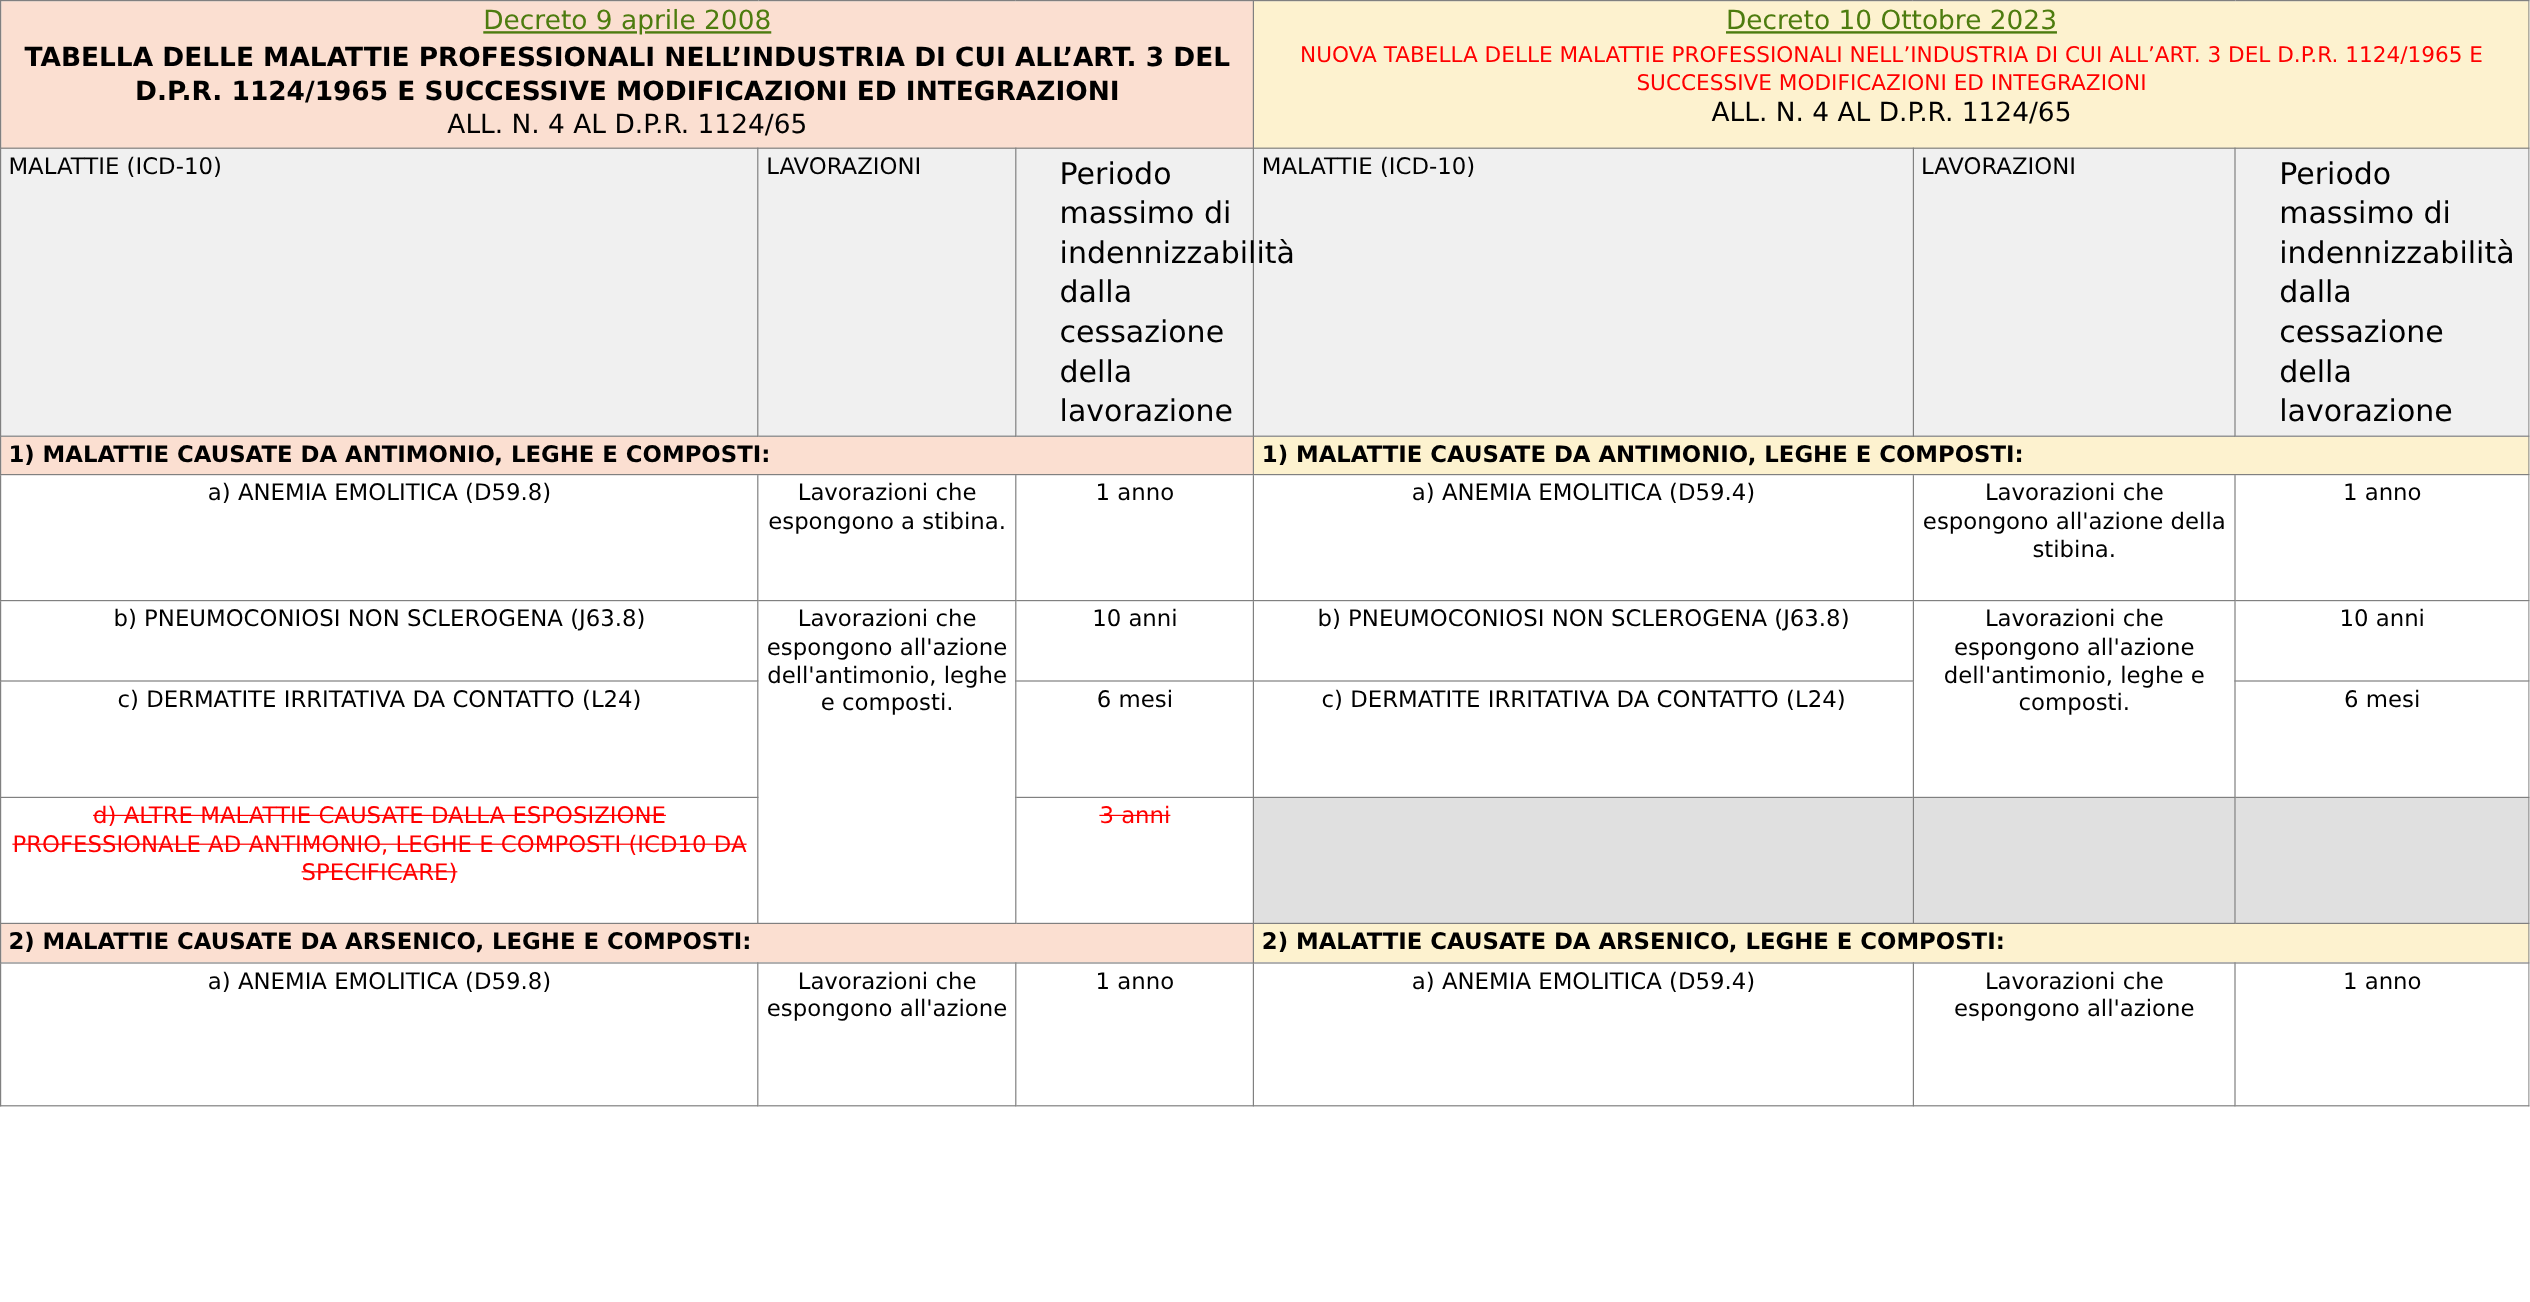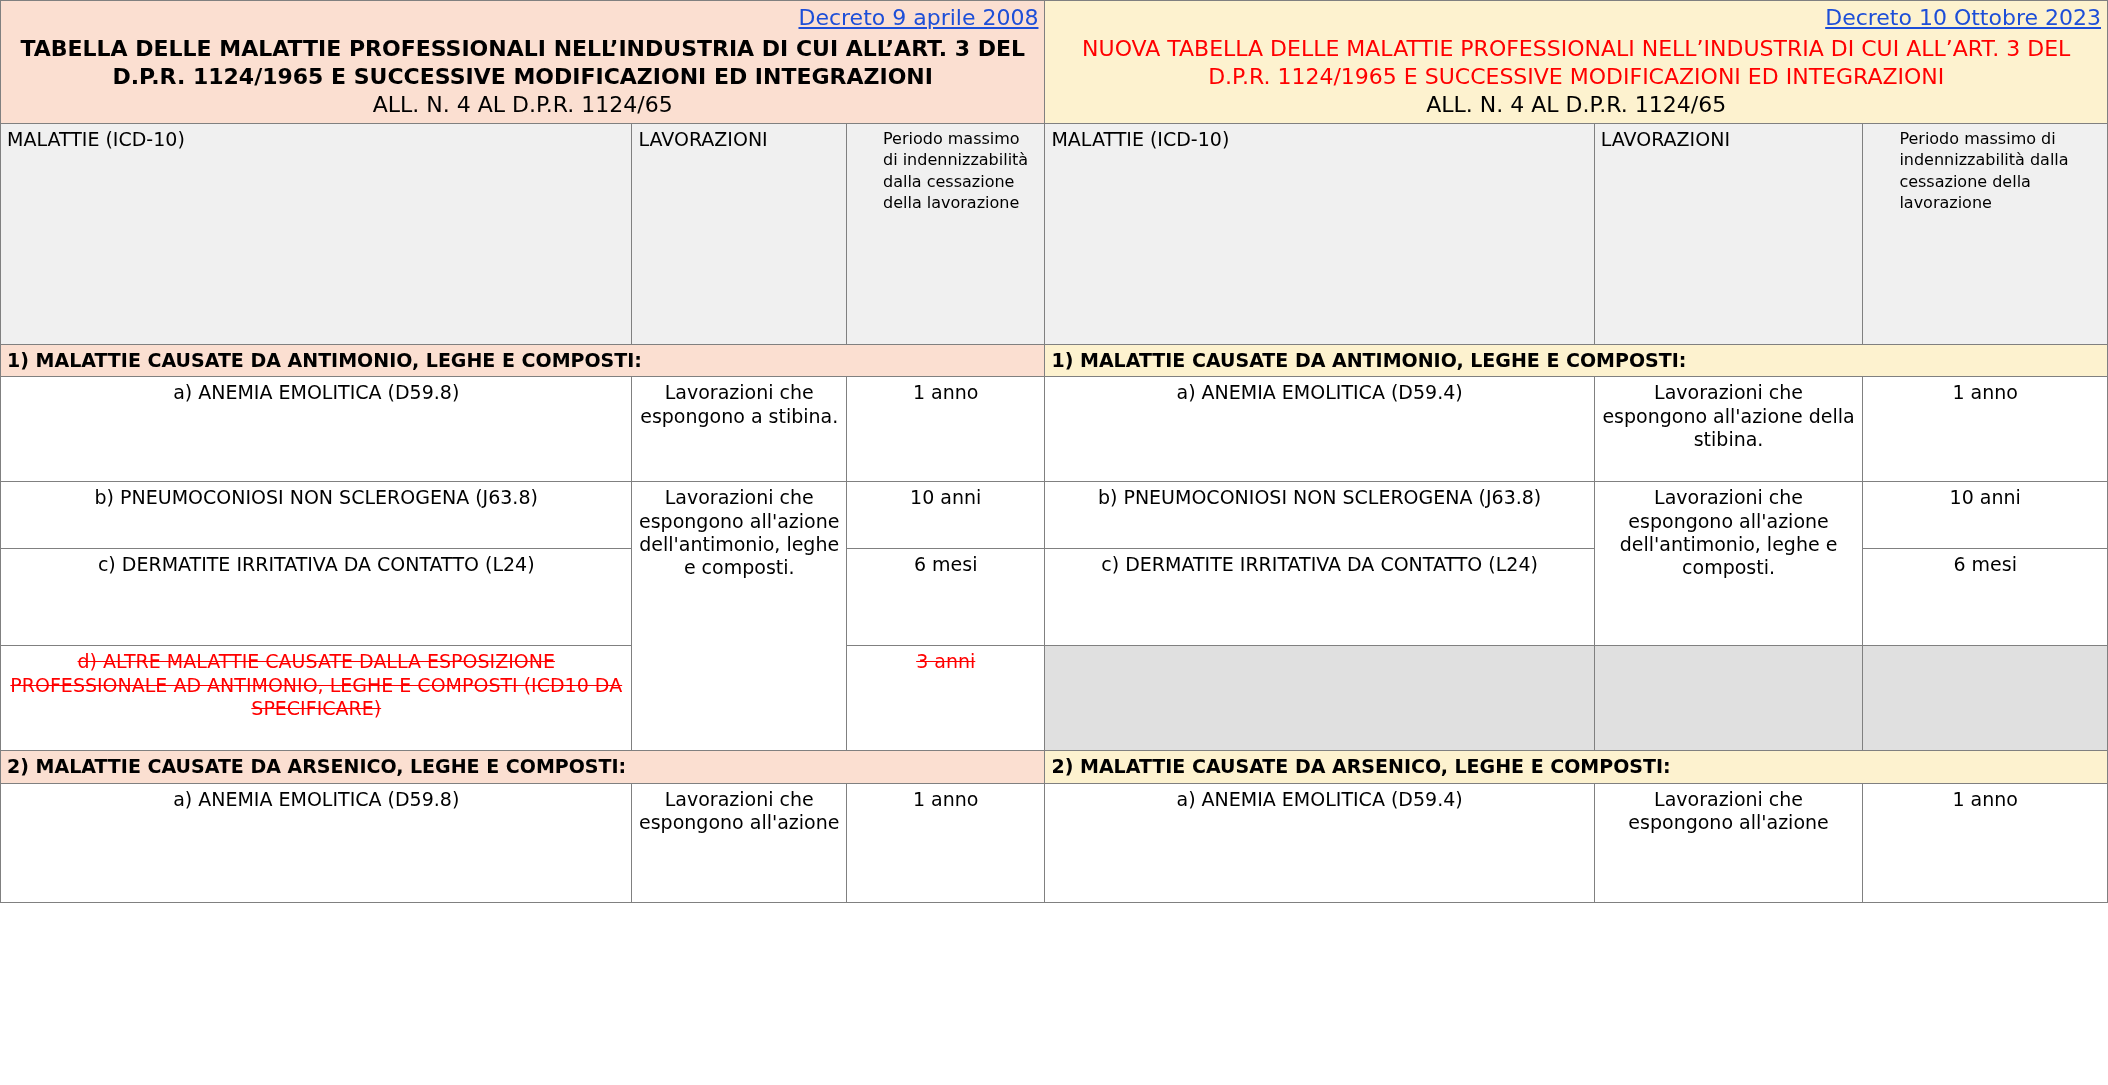--- a/index.html
+++ b/index.html
@@ -44,54 +44,53 @@
     background: #fbdfd1;
     text-align: center;
     padding: 6px 10px 10px 10px;
   }
   .hdr-new {
     background: #fdf2cf;
     text-align: center;
     padding: 6px 10px 10px 10px;
   }
   .hdr-link {
-    color: #1d4ed8;
+    color: #4d7c0f;
     text-decoration: underline;
     font-size: 22px;
     display: block;
     margin-bottom: 3px;
-    text-align: right;
   }
   .hdr-title-old {
     font-size: 22px;
     color: #000;
     line-height: 1.28;
     font-weight: bold;
   }
   .hdr-title-new {
-    font-size: 22px;
+    font-size: 18px;
     color: #ff0000;
     line-height: 1.28;
   }
   .hdr-sub {
     font-size: 22px;
     color: #000;
     line-height: 1.28;
   }
   
   .colhdr {
     background: #f0f0f0;
     color: #2a5db0;
     font-size: 21px;
     vertical-align: top;
     padding-top: 14px;
     height: 212px;
   }
   .colhdr.small {
-    font-size: 16px;
+    font-size: 25px;
     line-height: 1.32;
     padding-left: 36px;
   }
   
   .sect-old {
     background: #fbdfd1;
     font-weight: bold;
     font-size: 21px;
     padding: 8px 8px;
   }

